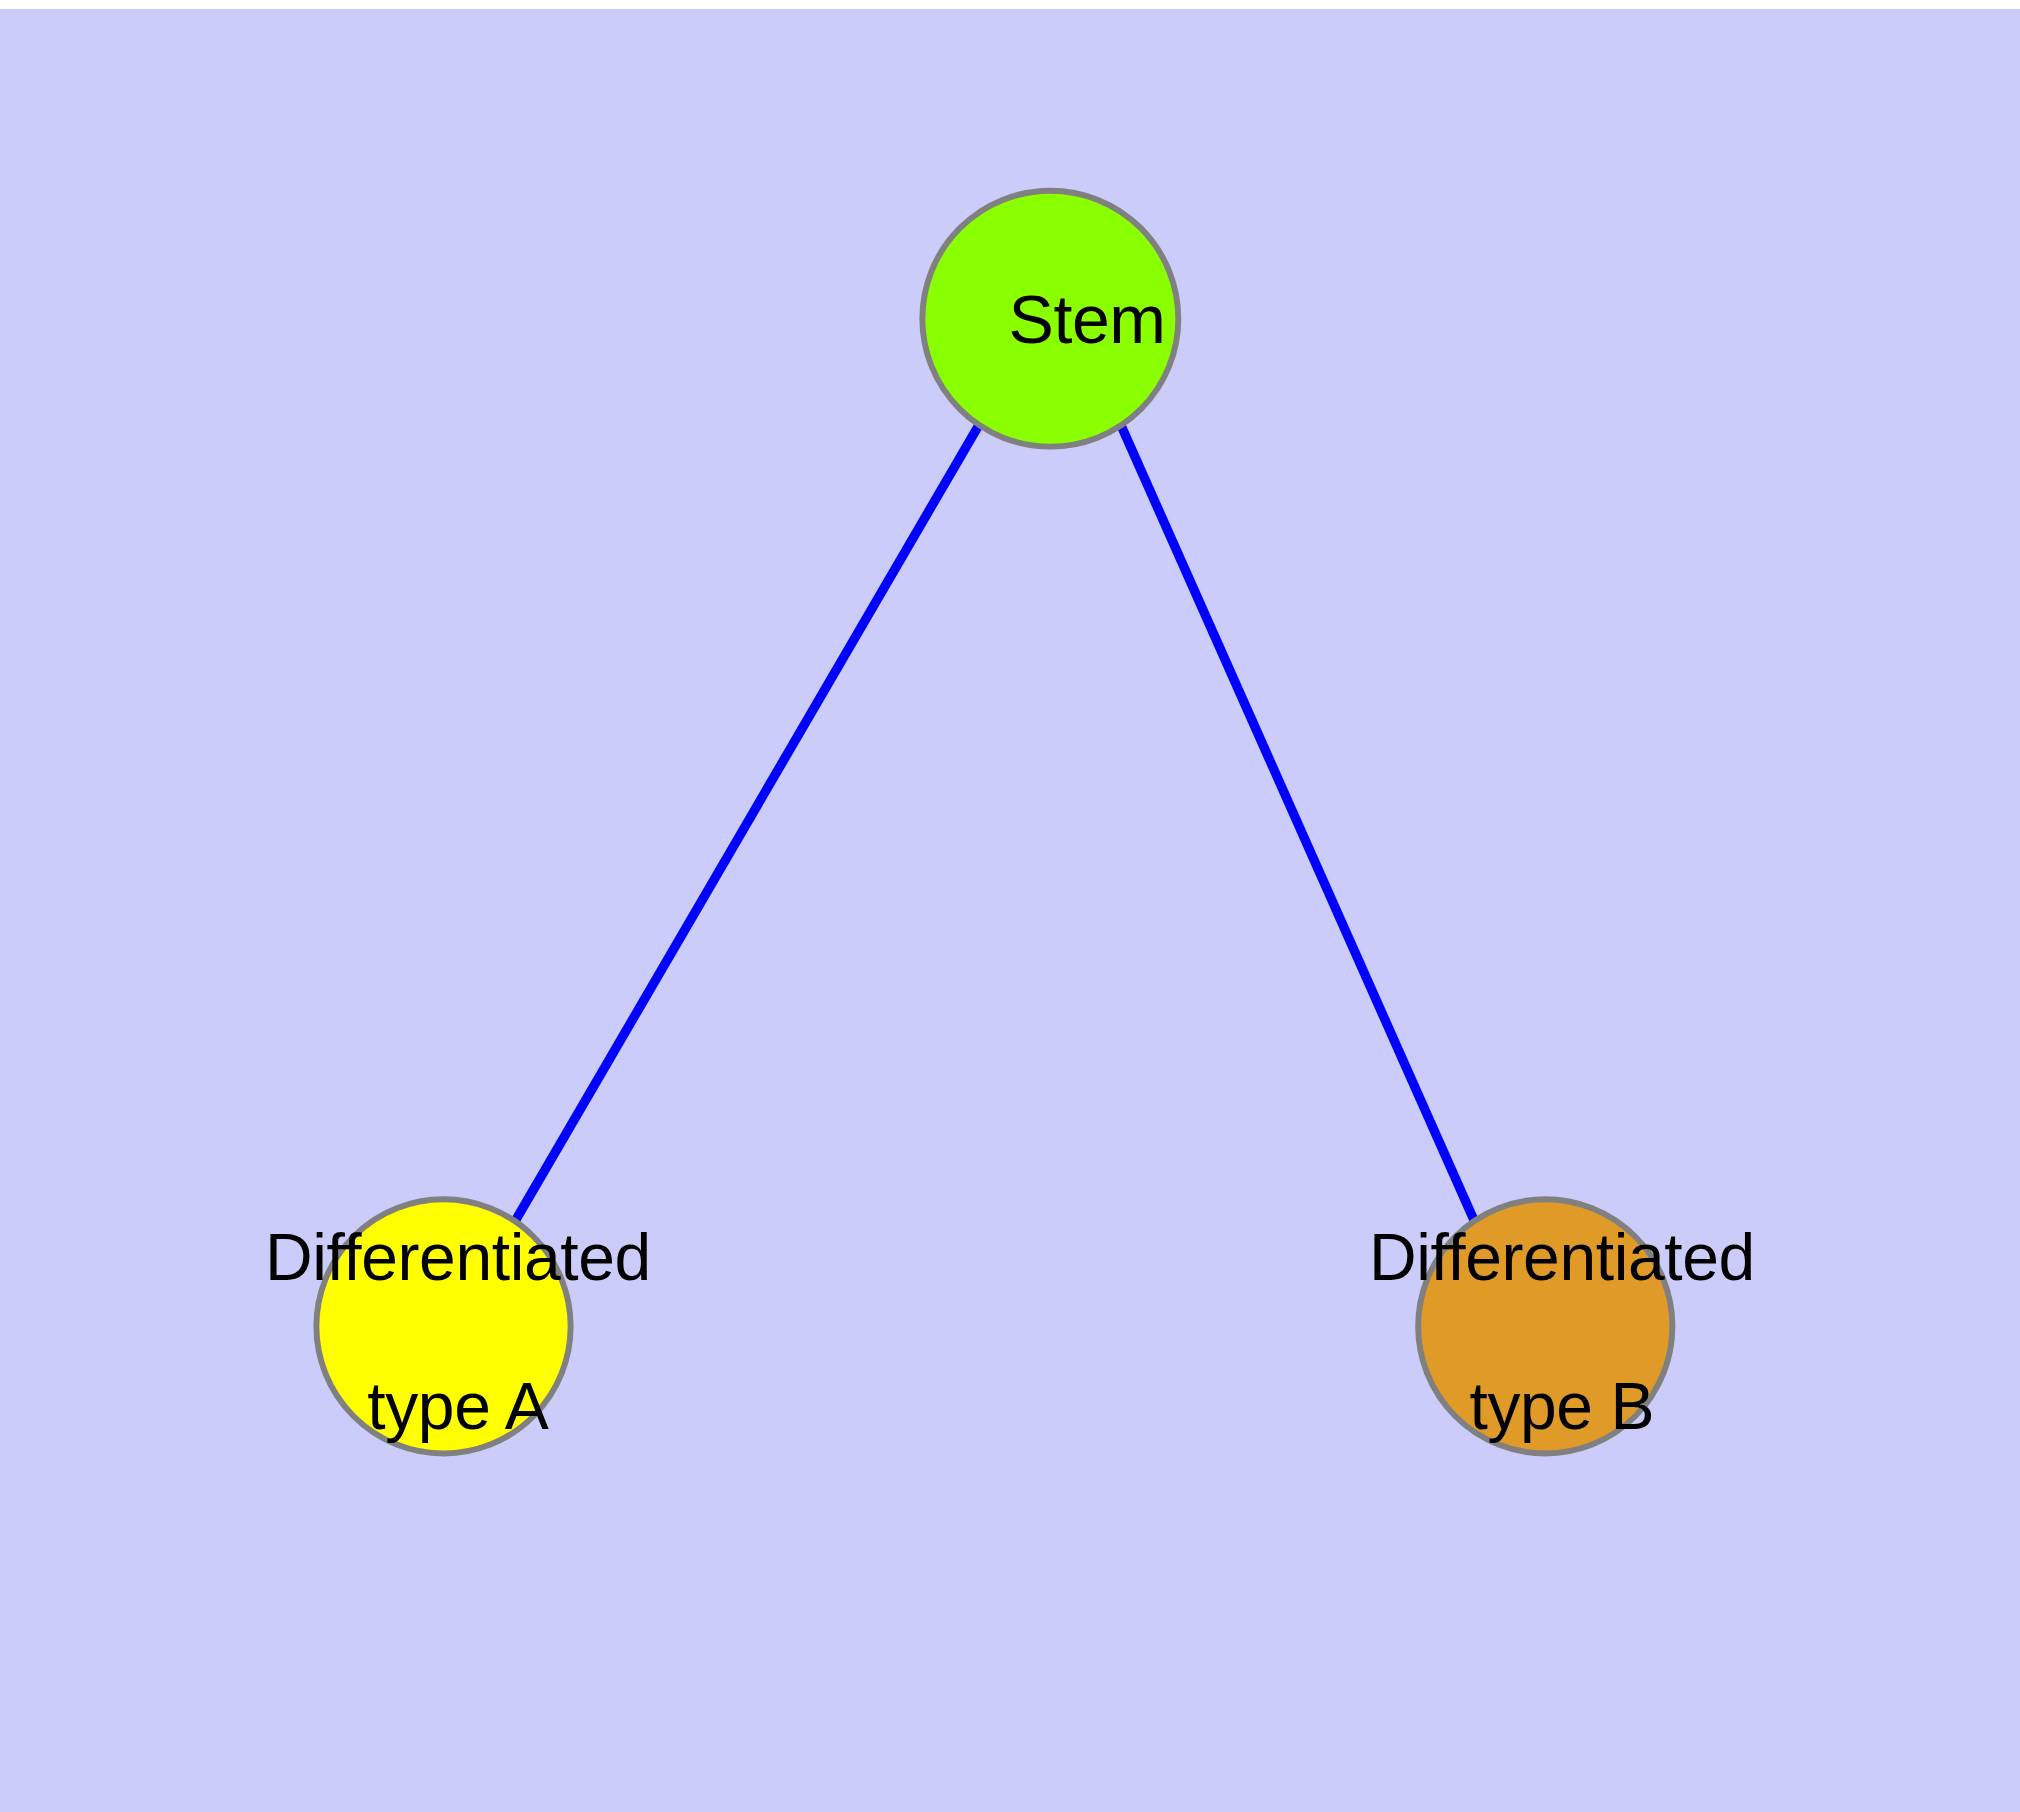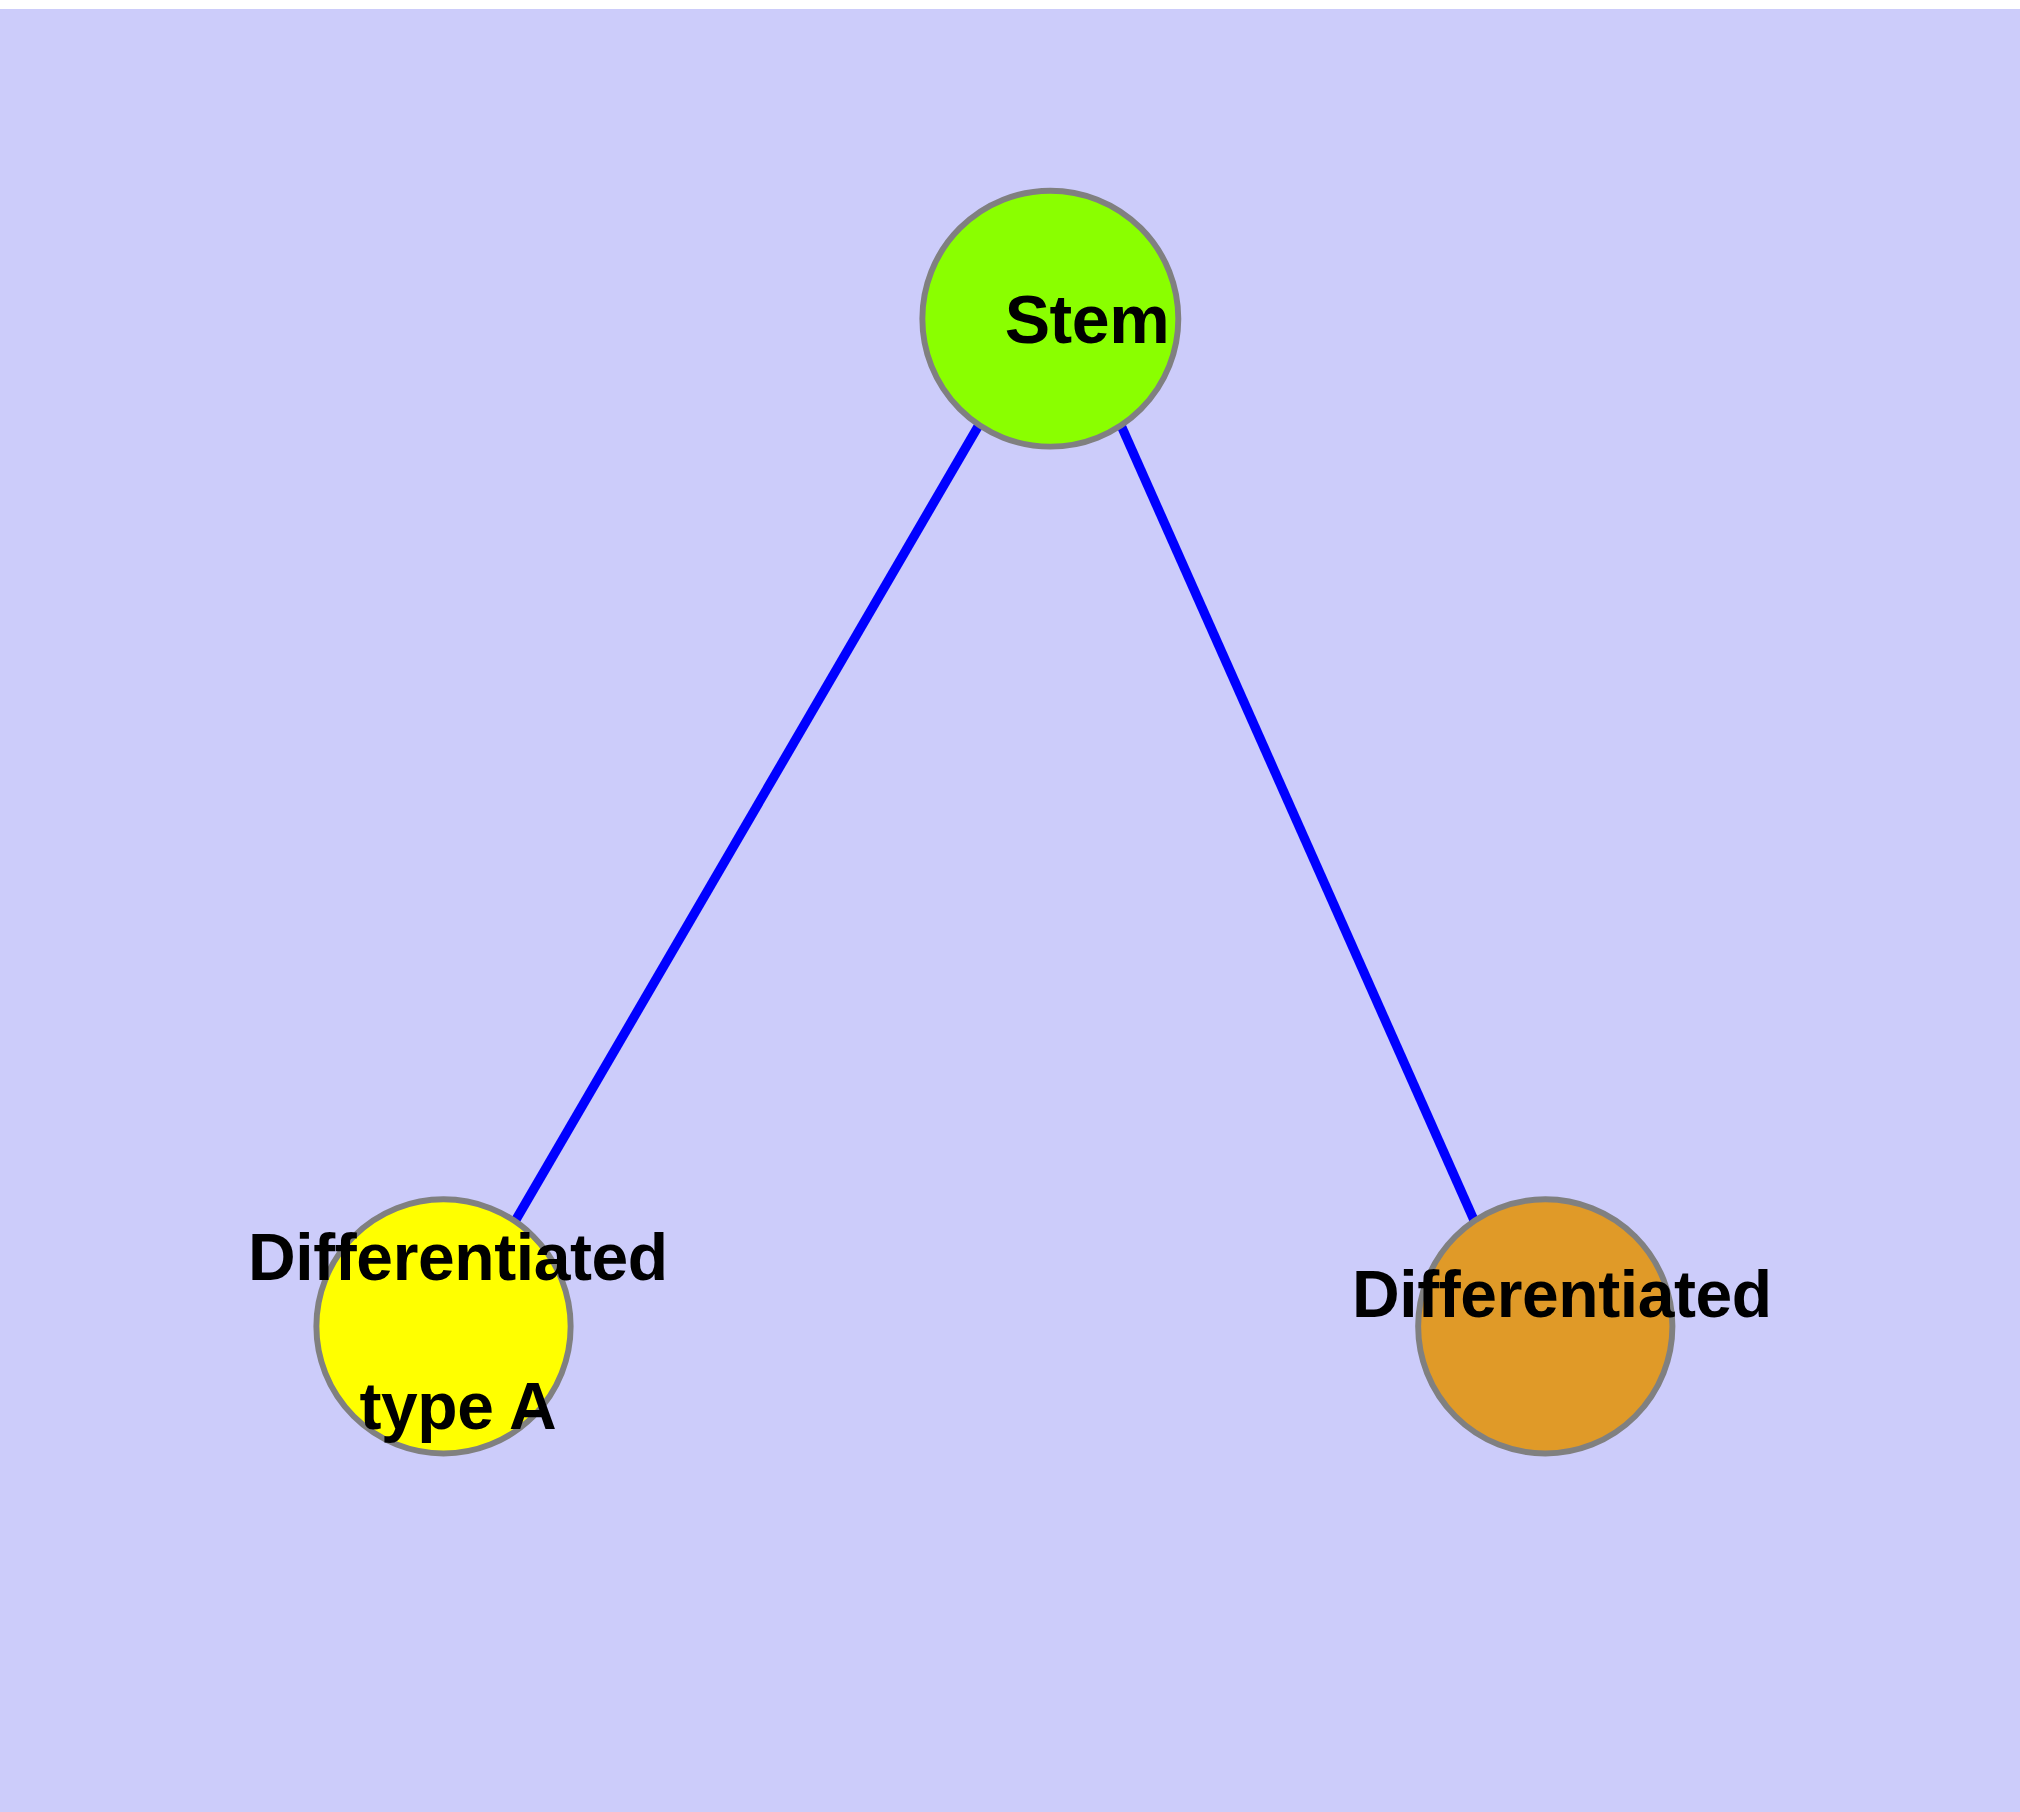--- a/index.html
+++ b/index.html
@@ -37,21 +37,21 @@
   }
   .graph-edge {
     stroke: #0000ff;
     stroke-width: 11;
     stroke-linecap: butt;
     fill: none;
   }
   .node-label {
     position: absolute;
     color: #000000;
-    font-weight: bold;
+    font-weight: normal;
     font-size: 66px;
     line-height: 1.13;
     text-align: center;
     white-space: pre;
     letter-spacing: -0.4px;
     user-select: none;
   }
   #label-stem {
     left: 1050px;
     top: 319px;
@@ -93,16 +93,17 @@
     <span>Stem</span>
   </div>
 
   <div class="node-label" id="label-type-a">
     <span>Differentiated</span><br>
     <span>type A</span>
   </div>
 
   <div class="node-label" id="label-type-b">
     <span>Differentiated</span><br>
+    <span>type B</span>
   </div>
 
 </div>
 
 
 </body></html>

